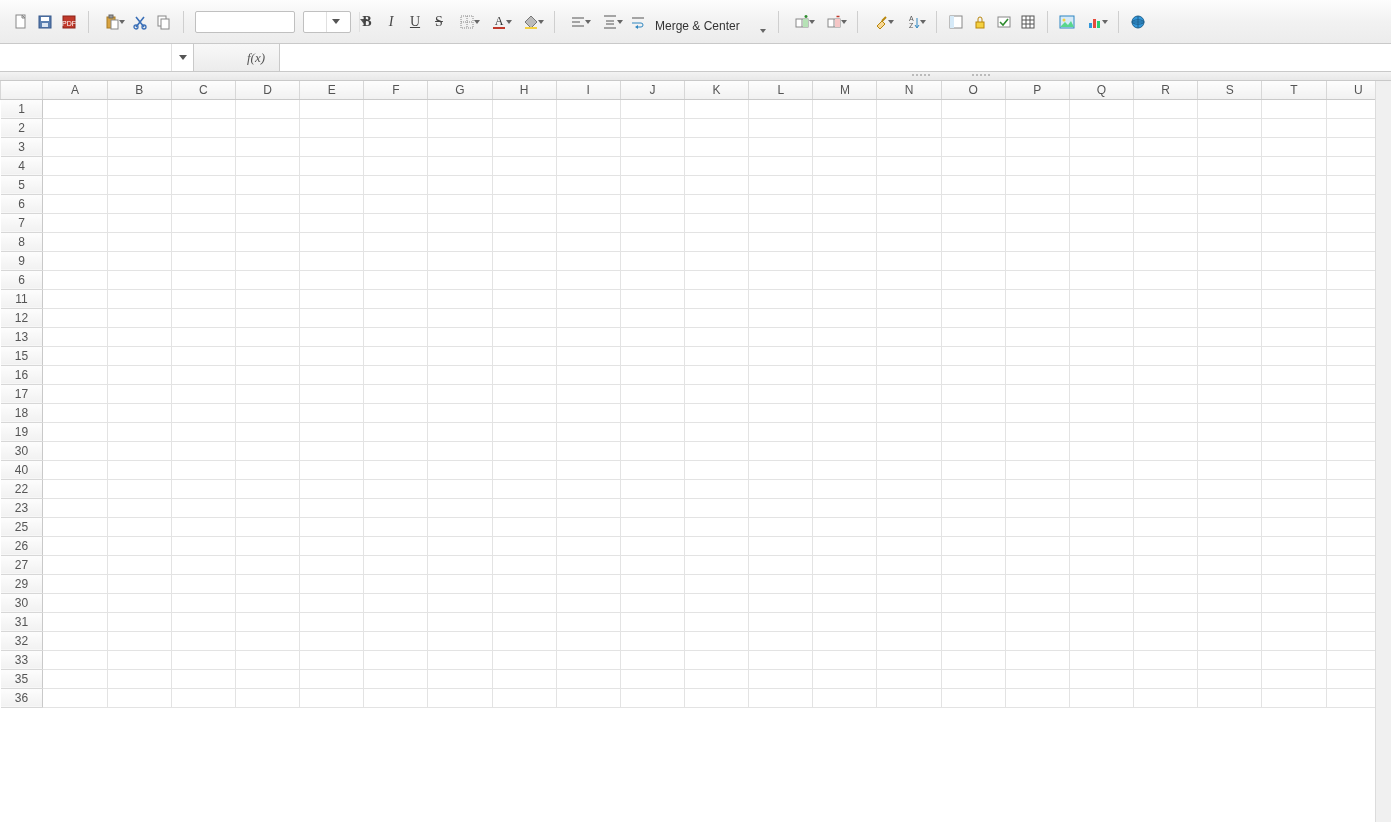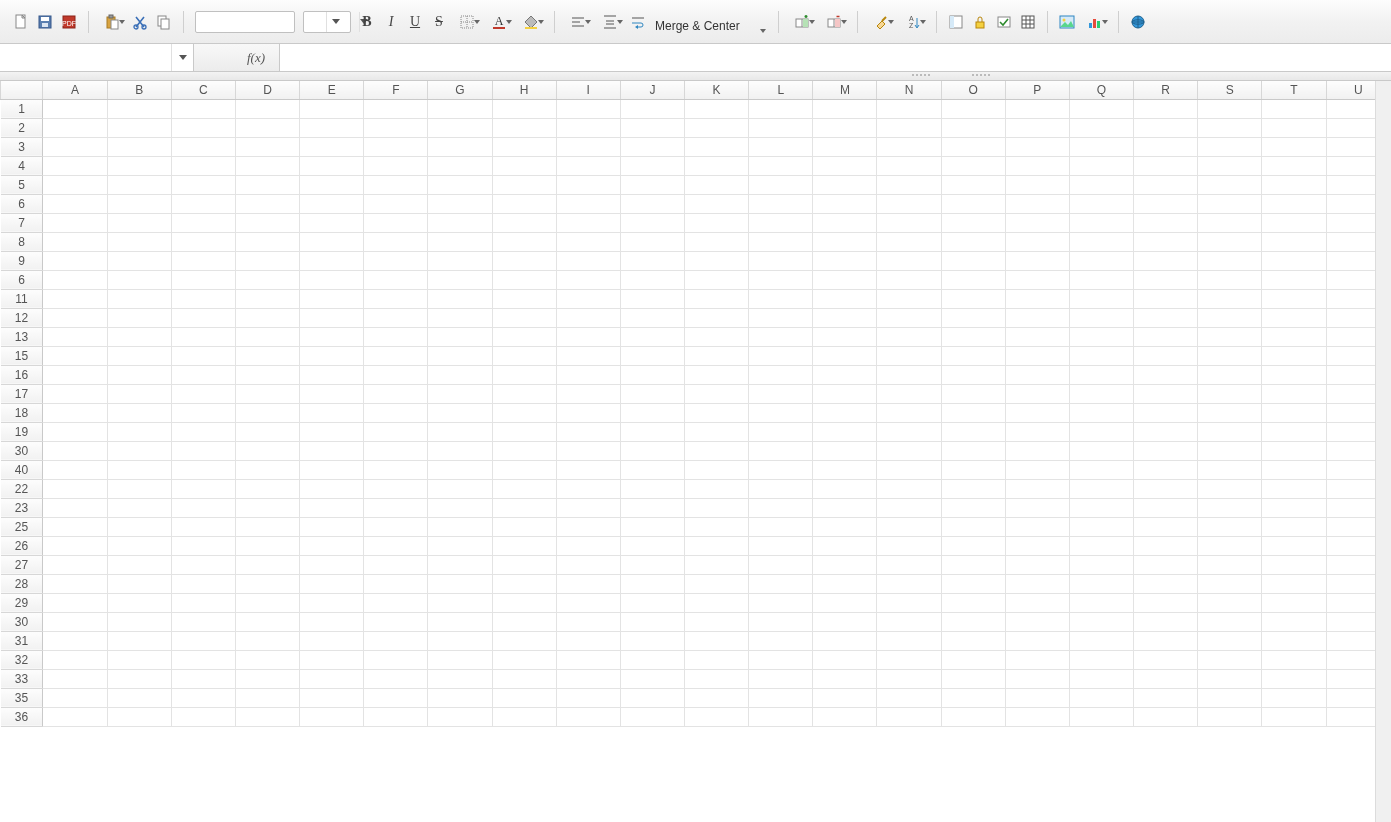--- a/index.html
+++ b/index.html
@@ -1085,44 +1085,20 @@
           <td></td>
           <td></td>
           <td></td>
           <td></td>
           <td></td>
           <td></td>
           <td></td>
           <td></td>
         </tr>
         <tr>
-          <th>28</th>
-          <td></td>
-          <td></td>
-          <td></td>
-          <td></td>
-          <td></td>
-          <td></td>
-          <td></td>
-          <td></td>
-          <td></td>
-          <td></td>
-          <td></td>
-          <td></td>
-          <td></td>
-          <td></td>
-          <td></td>
-          <td></td>
-          <td></td>
-          <td></td>
-          <td></td>
-          <td></td>
-          <td></td>
-        </tr>
-        <tr>
           <th>29</th>
           <td></td>
           <td></td>
           <td></td>
           <td></td>
           <td></td>
           <td></td>
           <td></td>
           <td></td>
           <td></td>

